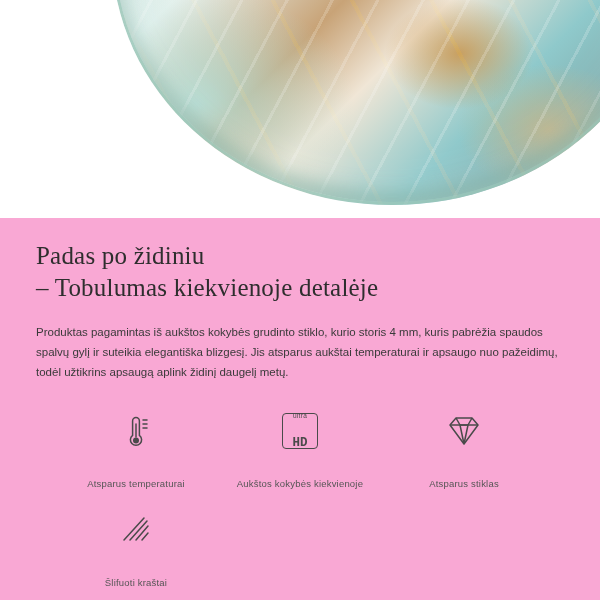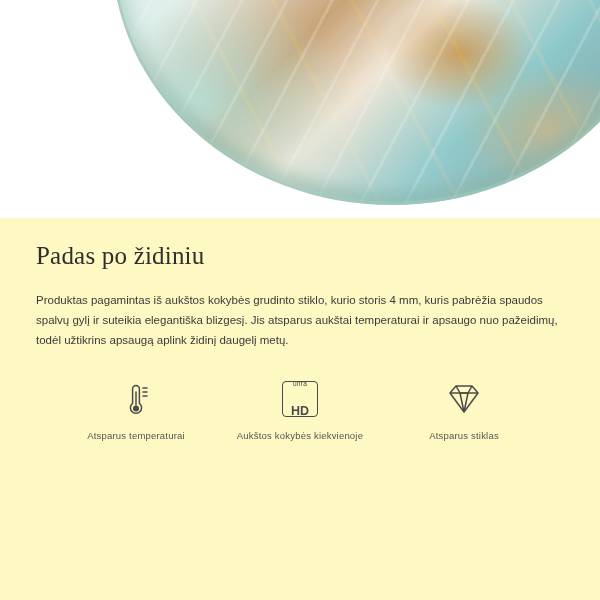--- a/index.html
+++ b/index.html
@@ -10,21 +10,21 @@
     width: 600px;
     height: 600px;
     background: #ffffff;
     font-family: "Liberation Sans", sans-serif;
     overflow: hidden;
   }
   .page {
     position: relative;
     width: 600px;
     height: 600px;
-    background: #fef9c3;
+    background: #f9a8d4;
     overflow: hidden;
   }
 
   
   .hero {
     position: relative;
     width: 600px;
     height: 218px;
     overflow: hidden;
     background: #ffffff;
@@ -105,21 +105,21 @@
     align-items: center;
     justify-content: flex-start;
   }
   .feature-icon {
     height: 46px;
     display: flex;
     align-items: center;
     justify-content: center;
   }
   .feature-label {
-    margin-top: 8px;
+    margin-top: 24px;
     font-size: 9.5px;
     color: #555555;
     text-align: center;
     letter-spacing: 0.2px;
   }
   .hd-badge {
     width: 34px;
     height: 34px;
     border: 1.6px solid #4a4a4a;
     border-radius: 4px;
@@ -132,40 +132,42 @@
   .hd-badge .ultra {
     font-size: 6.5px;
     color: #4a4a4a;
     letter-spacing: 0.3px;
   }
   .hd-badge .hd {
     font-size: 12.5px;
     font-weight: bold;
     color: #4a4a4a;
     margin-top: 17px;
+    font-family: Liberation Mono, monospace;
   }
   svg { display: block; }
 </style>
 </head>
 <body>
 
 <div class="page">
 
   <div class="hero">
     <div class="hero-inner">
       <div class="hero-veins"></div>
       <div class="hero-edge"></div>
     </div>
 
   </div>
 
   <div class="content">
 
     <h1 class="headline">
       <span>Padas po židiniu</span>
+      <span class="line2">– Tobulumas kiekvienoje detalėje</span>
     </h1>
 
     <p class="body-copy">Produktas pagamintas iš aukštos kokybės grudinto stiklo, kurio storis 4 mm, kuris pabrėžia spaudos spalvų gylį ir suteikia elegantiška blizgesį. Jis atsparus aukštai temperaturai ir apsaugo nuo pažeidimų, todėl užtikrins apsaugą aplink židinį daugelį metų.</p>
 
     <div class="features">
 
       <div class="feature">
         <div class="feature-icon">
           <svg width="36" height="40" viewBox="0 0 36 40">
             <g fill="none" stroke="#4a4a4a" stroke-width="1.5" stroke-linecap="round">
@@ -198,17 +200,30 @@
               <path d="M7 12 H35"></path>
               <path d="M13 5 L17 12 L21 31"></path>
               <path d="M29 5 L25 12 L21 31"></path>
               <path d="M17 12 H25"></path>
             </g>
           </svg>
         </div>
         <div class="feature-label">Atsparus stiklas</div>
       </div>
 
+      <div class="feature">
+        <div class="feature-icon">
+          <svg width="40" height="36" viewBox="0 0 40 36">
+            <g fill="none" stroke="#4a4a4a" stroke-width="1.5" stroke-linecap="round">
+              <path d="M8 28 L28 6"></path>
+              <path d="M14 28 L31 9"></path>
+              <path d="M20 28 L32 14"></path>
+              <path d="M26 28 L32 21"></path>
+            </g>
+          </svg>
+        </div>
+        <div class="feature-label">Šlifuoti kraštai</div>
+      </div>
 
 
     </div>
   </div>
 </div>
 
 </body></html>

